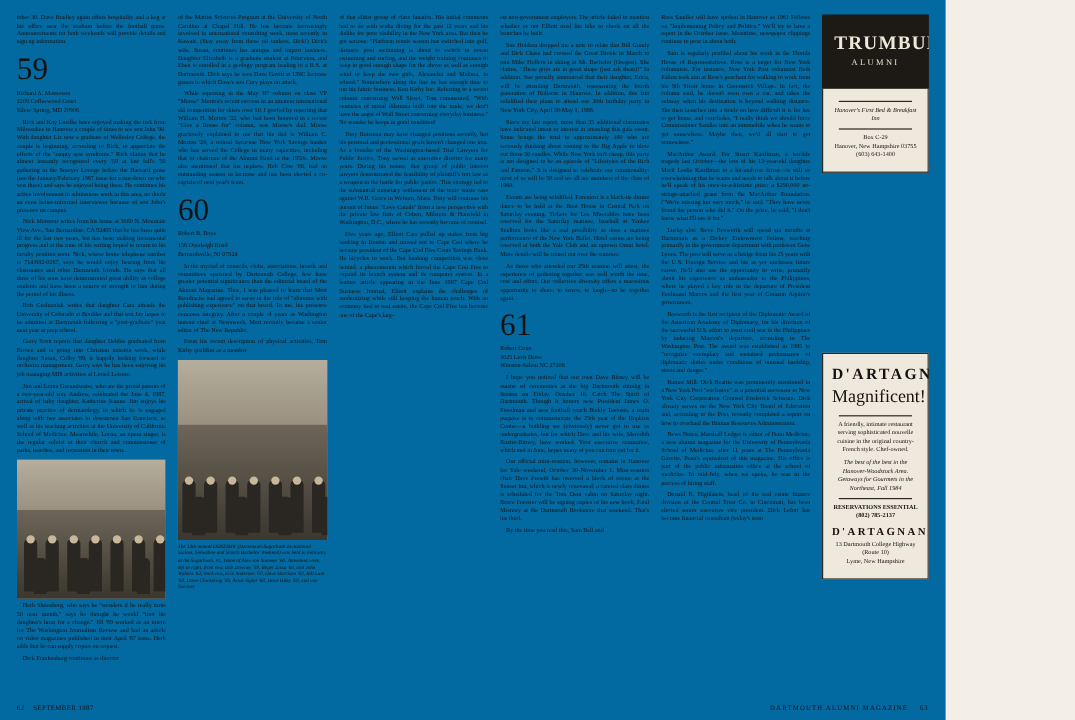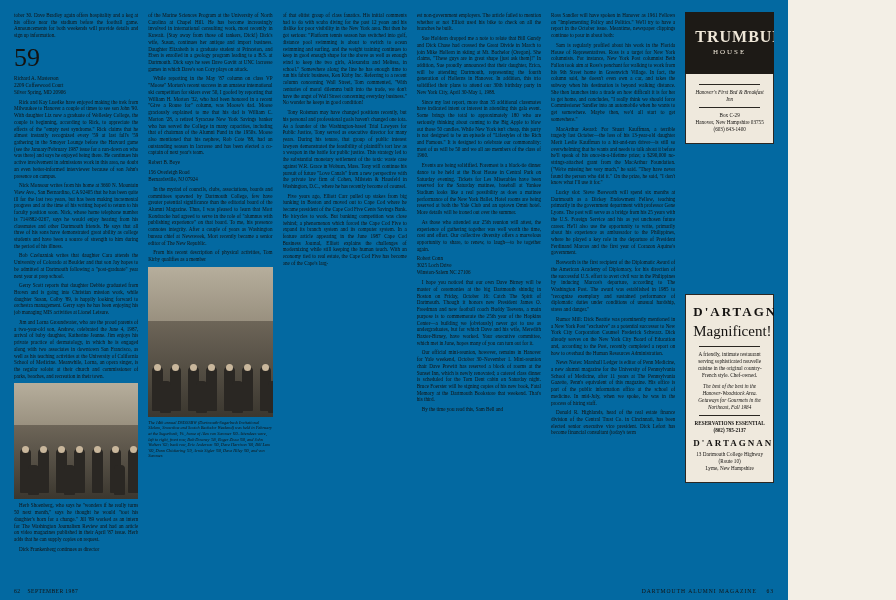--- a/index.html
+++ b/index.html
@@ -178,20 +178,21 @@
         <div class="person" style="left:100px;height:30px;bottom:4px;"></div>
 
       </div>
       <p class="indent">Herb Shoenberg, who says he "wonders if he really turns 50 next month," says he thought he would "toot his daughter's horn for a change." Jill '89 worked as an intern for The Washington Journalism Review and had an article on video magazines published in their April '87 issue. Herb adds that he can supply copies on request.</p>
       <p class="indent">Dick Frankenberg continues as director</p>
     </div>
 
     <div class="col">
       <p>of the Marine Sciences Program at the University of North Carolina at Chapel Hill. He has become increasingly involved in international consulting work, most recently in Kuwait. (Stay away from those oil tankers, Dick!) Dick's wife, Susan, continues her antique and import business. Daughter Elizabeth is a graduate student at Princeton, and Eben is enrolled in a geology program leading to a B.S. at Dartmouth. Dick says he sees Dave Gavitt at UNC lacrosse games in which Dave's son Cory plays on attack.</p>
       <p class="indent">While reporting in the May '87 column on class VP "Moose" Morton's recent success in an amateur international ski competition for skiers over 50, I goofed by reporting that William H. Morton '32, who had been honored in a recent "Give a Rouse for" column, was Moose's dad. Moose graciously explained to me that his dad is William C. Morton '28, a retired Syracuse New York Savings banker who has served the College in many capacities, including that of chairman of the Alumni Fund in the 1950s. Moose also mentioned that his nephew, Rob Cote '88, had an outstanding season in lacrosse and has been elected a co-captain of next year's team.</p>
+      <div class="bignum">60</div>
       <p class="classhead">Robert B. Boye</p>
       <p class="classhead" style="white-space:pre-line">156 Overleigh Road
 Bernardsville, NJ 07924</p>
       <p class="indent">In the myriad of councils, clubs, associations, boards and committees spawned by Dartmouth College, few have greater potential significance than the editorial board of the Alumni Magazine. Thus, I was pleased to learn that Mort Kondracke had agreed to serve in the role of "alumnus with publishing experience" on that board. To me, his presence connotes integrity. After a couple of years as Washington bureau chief at Newsweek, Mort recently became a senior editor of The New Republic.</p>
       <p class="indent">From his recent description of physical activities, Tom Kirby qualifies as a member</p>
       <div class="photo" style="height:150px">
         <div class="sky" style="height:60px"></div>
         <div class="grp" style="height:96px"></div>
         <div class="person" style="left:4px;"></div>
           <div class="head" style="left:6px;bottom:46px;"></div>
@@ -224,20 +225,21 @@
       <p class="indent">Tony Roisman may have changed positions recently, but his personal and professional goals haven't changed one iota. As a founder of the Washington-based Trial Lawyers for Public Justice, Tony served as executive director for many years. During his tenure, that group of public interest lawyers demonstrated the feasibility of plaintiff's tort law as a weapon in the battle for public justice. This strategy led to the substantial monetary settlement of the toxic waste case against W.R. Grace in Woburn, Mass. Tony will continue his pursuit of future "Love Canals" from a new perspective with the private law firm of Cohen, Milstein &amp; Hausfeld in Washington, D.C., where he has recently become of counsel.</p>
       <p class="indent">Five years ago, Elliott Carr pulled up stakes from big banking in Boston and moved out to Cape Cod where he became president of the Cape Cod Five Cents Savings Bank. He bicycles to work. But banking competition was close behind; a phenomenon which forced the Cape Cod Five to expand its branch system and its computer system. In a feature article appearing in the June 1987 Cape Cod Business Journal, Elliott explains the challenges of modernizing while still keeping the human touch. With an economy tied to real estate, the Cape Cod Five has become one of the Cape's larg-</p>
     </div>
 
     <div class="col">
       <p>est non-government employers. The article failed to mention whether or not Elliott used his bike to check on all the branches he built.</p>
       <p class="indent">Sue Holdern dropped me a note to relate that Bill Gundy and Dick Chase had crossed the Great Divide in March to join Mike Hollern in skiing at Mt. Bachelor (Oregon). She claims, "These guys are in great shape (just ask them)!" In addition, Sue proudly announced that their daughter, Erica, will be attending Dartmouth, representing the fourth generation of Hollerns in Hanover. In addition, this trio solidified their plans to attend our 30th birthday party in New York City, April 30-May 1, 1988.</p>
       <p class="indent">Since my last report, more than 35 additional classmates have indicated intent or interest in attending this gala event. Some brings the total to approximately 180 who are seriously thinking about coming to the Big Apple to blow out those 50 candles. While New York isn't cheap, this party is not designed to be an episode of "Lifestyles of the Rich and Famous." It is designed to celebrate our commonality: most of us will be 50 and we all are members of the class of 1960.</p>
       <p class="indent">Events are being solidified. Foremost is a black-tie dinner dance to be held at the Boat House in Central Park on Saturday evening. Tickets for Les Miserables have been reserved for the Saturday matinee, baseball at Yankee Stadium looks like a real possibility as does a matinee performance of the New York Ballet. Hotel rooms are being reserved at both the Yale Club and an uptown Omni hotel. More details will be ironed out over the summer.</p>
       <p class="indent">As those who attended our 25th reunion will attest, the experience of gathering together was well worth the time, cost and effort. Our collective diversity offers a marvelous opportunity to share, to renew, to laugh—to be together again.</p>
+      <div class="bignum">61</div>
       <p class="classhead" style="white-space:pre-line">Robert Conn
 3025 Loch Drive
 Winston-Salem NC 27106</p>
       <p class="indent">I hope you noticed that our own Dave Birney will be master of ceremonies at the big Dartmouth shindig in Boston on Friday, October 16: Catch The Spirit of Dartmouth. Though it honors new President James O. Freedman and new football coach Buddy Teevens, a main purpose is to commemorate the 25th year of the Hopkins Center—a building we (obviously) never got to use as undergraduates, but for which Dave and his wife, Meredith Baxter-Birney, have worked. Your executive committee, which met in June, hopes many of you can turn out for it.</p>
       <p class="indent">Our official mini-reunion, however, remains in Hanover for Yale weekend, October 30–November 1. Mini-reunion chair Dave Prewitt has reserved a block of rooms at the Sunset Inn, which is newly renovated; a catered class dinner is scheduled for the Tom Dent cabin on Saturday night. Bruce Foerster will be signing copies of his new book, Fatal Memory at the Dartmouth Bookstore that weekend. That's his third.</p>
       <p class="indent">By the time you read this, Sam Bell and</p>
     </div>
 
     <div class="col">
       <p>Ross Sandler will have spoken in Hanover as 1961 Fellows on "Implementing Policy and Politics." We'll try to have a report in the October issue. Meantime, newspaper clippings continue to pour in about both:</p>
@@ -246,21 +248,21 @@
       <p class="indent">Lucky slot: Steve Bosworth will spend six months at Dartmouth as a Dickey Endowment Fellow, teaching primarily in the government department with professor Gene Lyons. The post will serve as a bridge from his 25 years with the U.S. Foreign Service and his as yet unchosen future career. He'll also use the opportunity to write, primarily about his experience as ambassador to the Philippines, where he played a key role in the departure of President Ferdinand Marcos and the first year of Corazon Aquino's government.</p>
       <p class="indent">Bosworth is the first recipient of the Diplomatic Award of the American Academy of Diplomacy, for his direction of the successful U.S. effort to avert civil war in the Philippines by inducing Marcos's departure, according to The Washington Post. The award was established in 1985 to "recognize exemplary and sustained performance of diplomatic duties under conditions of unusual hardship, stress and danger."</p>
       <p class="indent">Rumor Mill: Dick Beattie was prominently mentioned in a New York Post "exclusive" as a potential successor to New York City Corporation Counsel Frederick Schwarz. Dick already serves on the New York City Board of Education and, according to the Post, recently completed a report on how to overhaul the Human Resources Administration.</p>
       <p class="indent">News Notes: Marshall Ledger is editor of Penn Medicine, a new alumni magazine for the University of Pennsylvania School of Medicine, after 11 years at The Pennsylvania Gazette, Penn's equivalent of this magazine. His office is part of the public information office at the school of medicine. In mid-July, when we spoke, he was in the process of hiring staff.</p>
       <p class="indent">Donald R. Highlands, head of the real estate finance division of the Central Trust Co. in Cincinnati, has been elected senior executive vice president. Dick Lefort has become financial consultant (today's term</p>
     </div>
 
     <div class="col adcol">
       <div class="ad dark">
         <div class="trumbull-logo">TRUMBULL</div>
-        <div class="trumbull-sub">HOUSE</div>
+        <div class="trumbull-sub">ALUMNI</div>
       </div>
       <div class="ad" style="margin-top:-9px;border-top:0;">
         <hr class="rule">
         <p style="font-style:italic">Hanover's First Bed &amp; Breakfast Inn</p>
         <hr class="rule">
         <p style="white-space:pre-line">Box C-29
 Hanover, New Hampshire 03755
 (603) 643-1400</p>
       </div>
 

